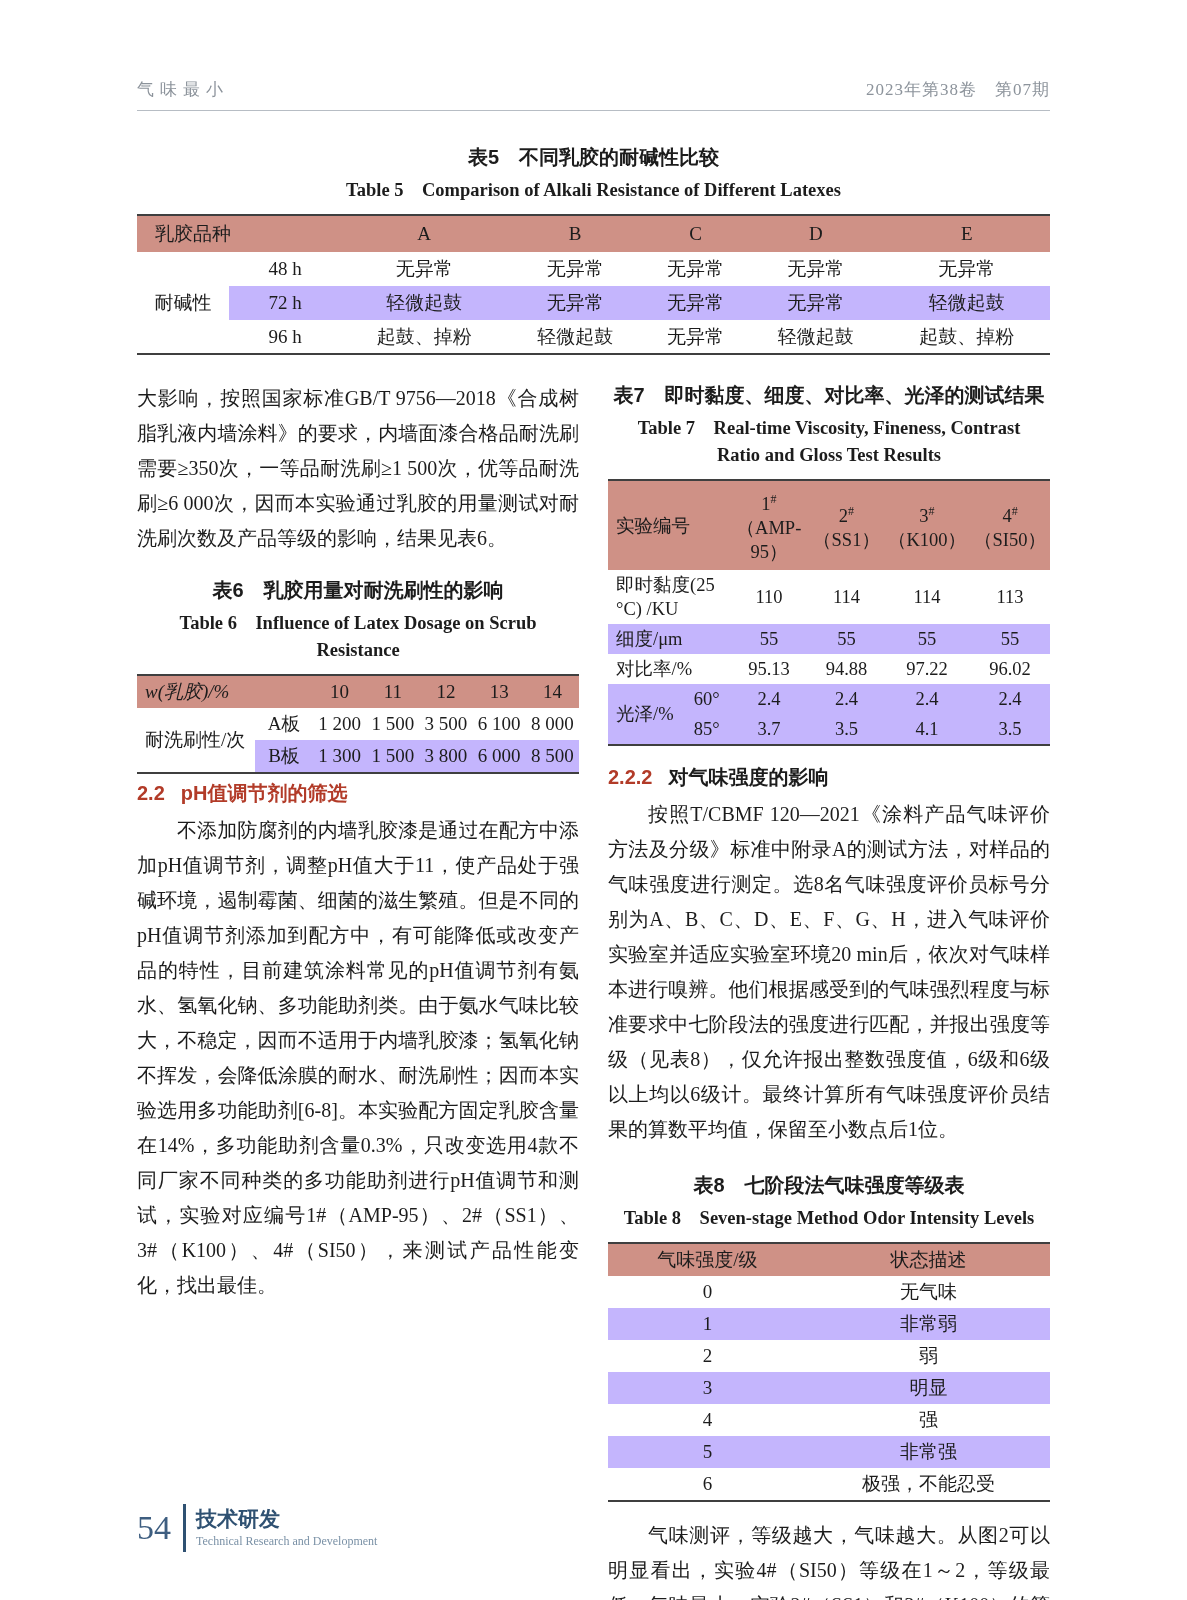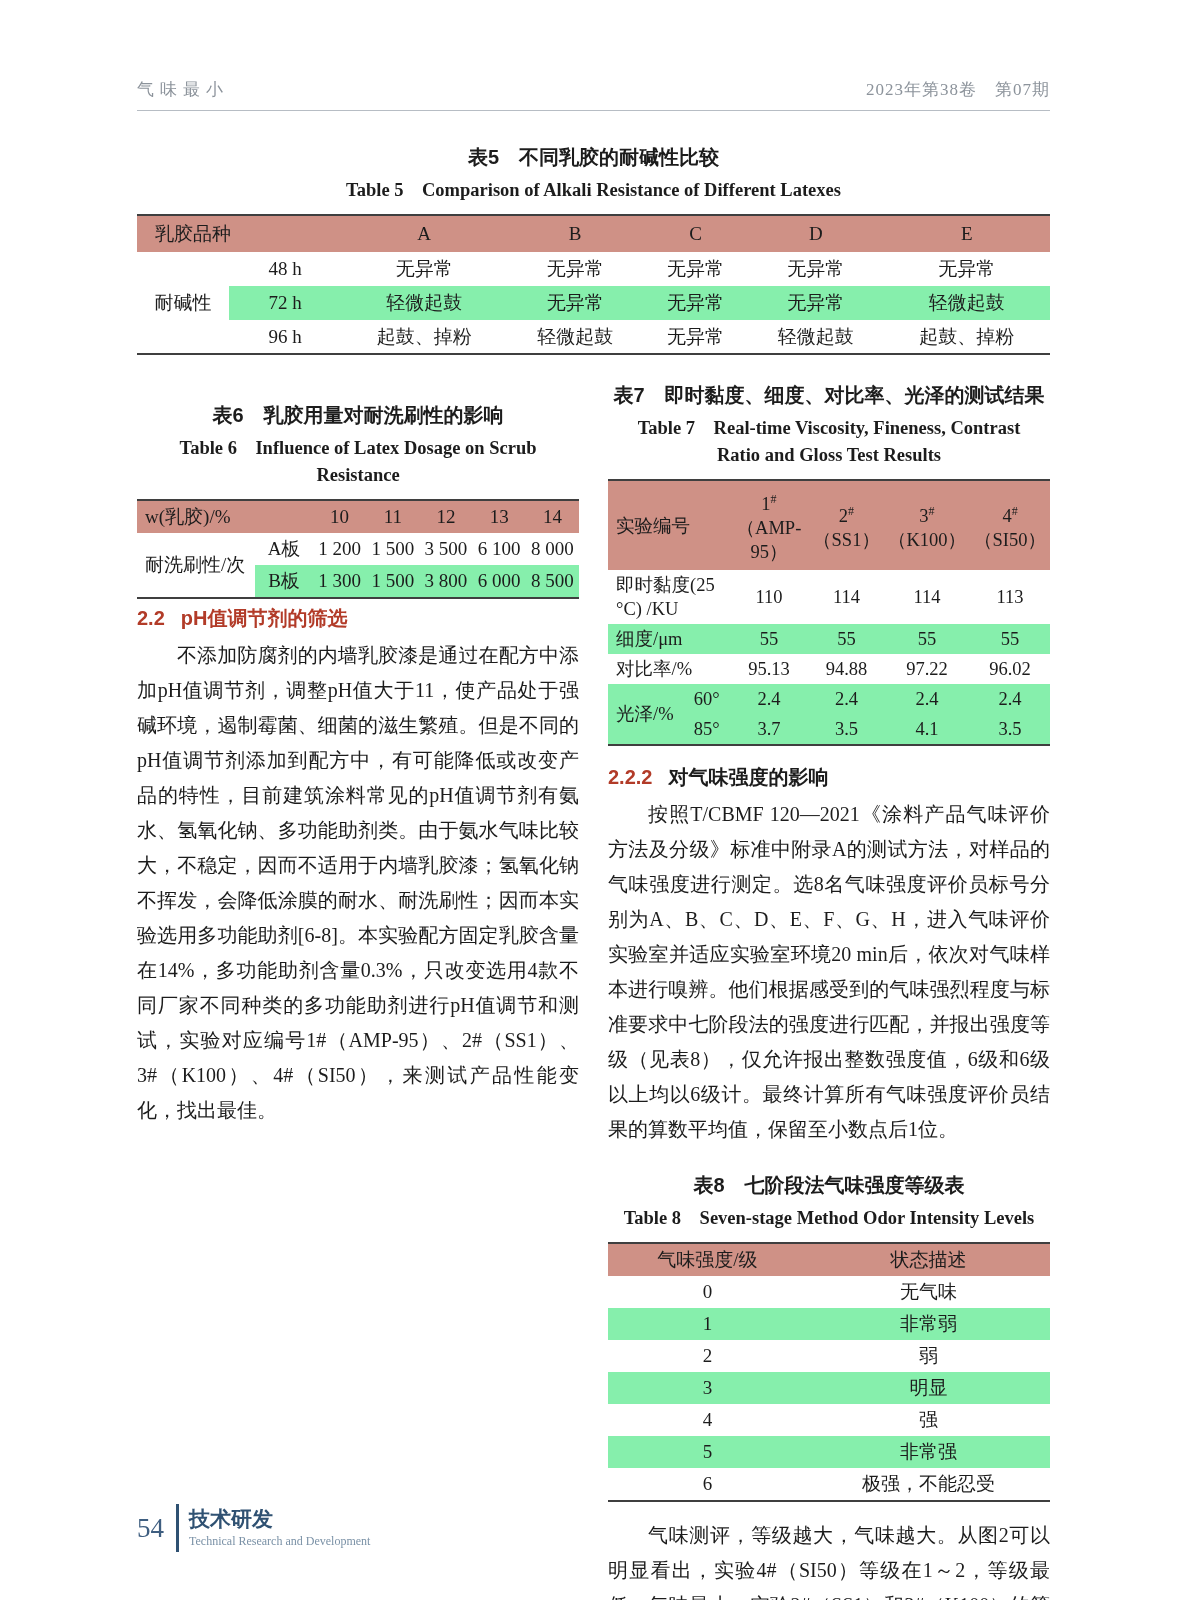--- a/index.html
+++ b/index.html
@@ -29,21 +29,21 @@
   }
   .tbl-title-en {
     text-align:center; font-weight:bold; font-size:18.5px;
     font-family:"Liberation Serif","DejaVu Serif",serif;
     margin:0 0 10px 0; line-height:27px;
   }
 
   table { border-collapse:collapse; width:100%; }
   td, th { font-weight:normal; padding:3px 4px; text-align:center; font-size:19px; line-height:26px; }
   .hdr  { background:#cf9186; }
-  .pink { background:#86efac;margin-left:40px; }
+  .pink { background:#c4b5fd;margin-left:40px; }
   .rule-top    { border-top:2px solid #3f3f3f; }
   .rule-bottom { border-bottom:2px solid #3f3f3f; }
   .cell-left { text-align:left; padding-left:18px; }
 
   
   .t5-wrap { margin-top:32px; }
   .t5 td { height:34px; }
   .t5 .hdr td { height:37px;font-family:Liberation Serif, serif; }
 
   
@@ -60,36 +60,36 @@
     font-family:"Liberation Sans","DejaVu Sans",sans-serif;
     font-weight:bold; font-size:20px; line-height:35px; margin:2px 0;
   }
   .sec-num { color:#b23b28; margin-right:16px; }
   .sec-title-red { color:#b23b28; }
   .sec-title-black { color:#1c1c1c; }
 
   
   .t6-wrap { margin-top:20px; }
   .t6 td { height:31px; font-size:19px; }
-  .t6 .w-ital { font-family:"Liberation Serif",serif; }
+  .t6 .w-ital { font-style:italic; font-family:"Liberation Serif",serif; }
 
   
   .t7 td { font-size:18.5px; line-height:24px; }
   .t7 .hdr td { padding-top:6px; padding-bottom:6px; }
   .t7 sup { font-size:12px; }
 
   
   .t8 td { height:32px; font-size:19px; }
 
   
   .pg-footer {
     position:absolute; left:137px; bottom:48px;
     display:flex; align-items:center;
   }
-  .pg-num { font-size:27px; color:#3e5e80; margin-right:12px; font-family:"Liberation Serif",serif; }
+  .pg-num { font-size:34px; color:#3e5e80; margin-right:12px; font-family:"Liberation Serif",serif; }
   .pg-bar { width:3px; height:48px; background:#2f5172; margin-right:10px; }
   .pg-sec-zh {
     font-family:"Liberation Sans","DejaVu Sans",sans-serif;
     font-weight:bold; font-size:21px; color:#2f5172; line-height:26px;
   }
   .pg-sec-en { font-size:12px; color:#7a91a6; line-height:18px; }
 </style>
 </head>
 <body>
 
@@ -148,20 +148,21 @@
           <td>轻微起鼓</td>
           <td>起鼓、掉粉</td>
         </tr>
       </tbody>
         </table>
     </div>
 
     <div class="cols">
 
       <div class="col">
+        <p class="body-par">大影响，按照国家标准GB/T 9756—2018《合成树脂乳液内墙涂料》的要求，内墙面漆合格品耐洗刷需要≥350次，一等品耐洗刷≥1 500次，优等品耐洗刷≥6 000次，因而本实验通过乳胶的用量测试对耐洗刷次数及产品等级的影响，结果见表6。</p>
 
         <div class="t6-wrap">
           <div class="tbl-title-zh">表6　乳胶用量对耐洗刷性的影响</div>
           <div class="tbl-title-en">Table 6　Influence of Latex Dosage on Scrub Resistance</div>
           <table class="t6">
             <colgroup>
               <col style="width:118px">
                 <col style="width:58px">
               <col>
                 <col>

